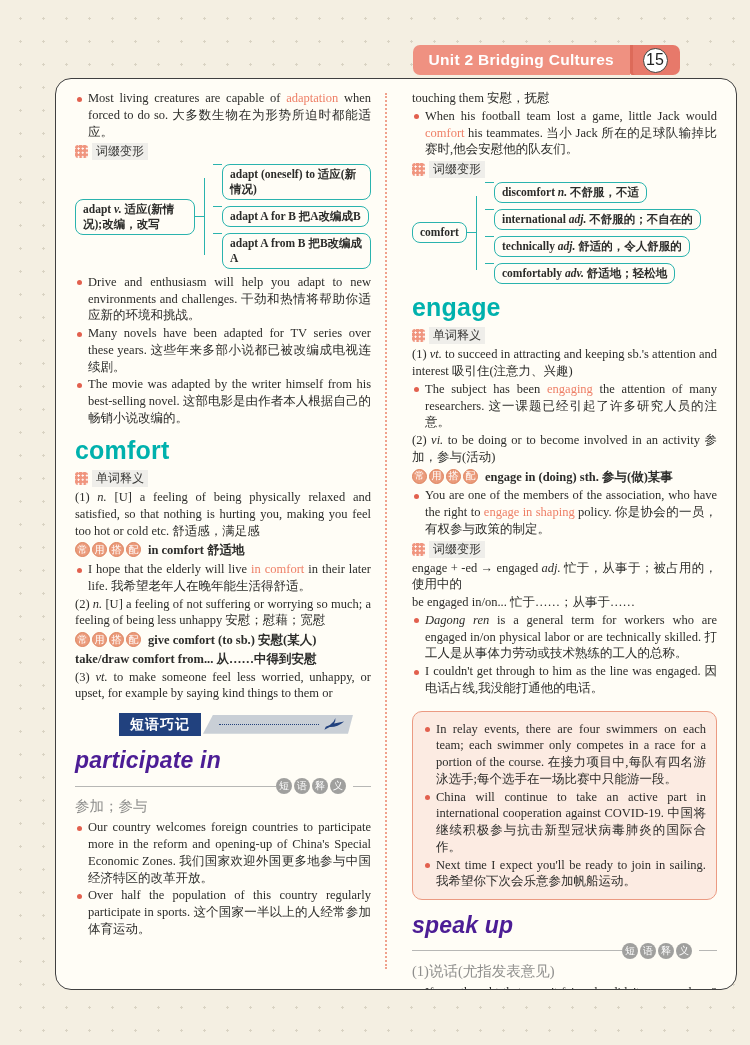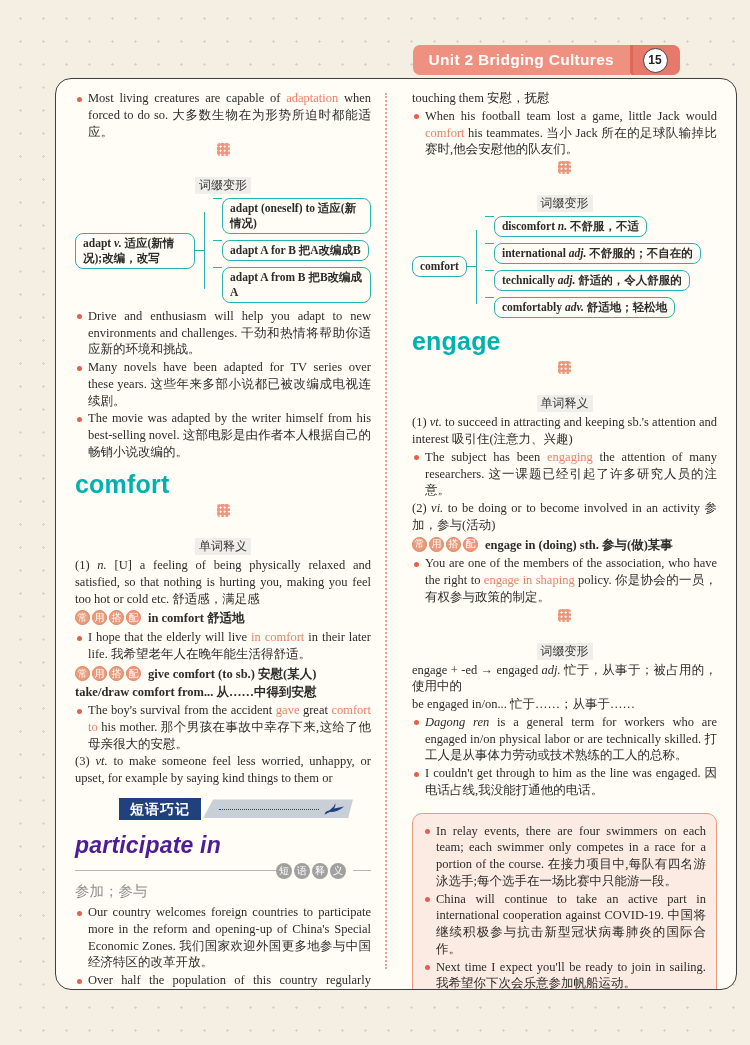--- a/index.html
+++ b/index.html
@@ -16,21 +16,21 @@
     background:#ef9181;color:#fff;font-family:"Liberation Sans",sans-serif;
     font-weight:bold;font-size:15.5px;display:flex;align-items:center;
     padding:0 16px;border-radius:7px 0 0 7px;letter-spacing:.3px;white-space:nowrap;
   }
   .banner-tab{
     background:#e7796a;width:50px;border-radius:0 7px 7px 3px;display:flex;
     align-items:center;justify-content:center;box-shadow:inset 3px 0 0 #dd6a59;
   }
   .page-circle{
     width:23px;height:23px;border-radius:50%;background:#fff;border:1.5px solid #44423e;
-    color:#222;font-family:"Liberation Sans",sans-serif;font-weight:bold;font-size:12px;
+    color:#222;font-family:"Liberation Sans",sans-serif;font-weight:normal;font-size:16px;
     display:flex;align-items:center;justify-content:center;
   }
   
   .sheet{
     position:absolute;left:55px;top:78px;width:682px;height:912px;
     background:#fffdf6;border:1px solid #404040;border-radius:16px;
     box-sizing:border-box;padding:10px 19px;overflow:hidden;display:flex;
   }
   .col{font-size:12.5px;line-height:1.34;}
   .col.left{width:296px;flex:none;}
@@ -43,21 +43,21 @@
   ul.bullets li::before{
     content:"";position:absolute;left:2px;top:6.5px;width:5px;height:5px;border-radius:50%;background:#e2604e;
   }
   .hl{color:#ee7f66;}
   .it{font-style:italic;}
   
   h2{font-family:"Liberation Sans",sans-serif;font-weight:600;margin:7px 0 2px;letter-spacing:.2px;}
   h2.teal{color:#00b1ad;font-size:25px;}
   h2.blue{color:#4c1d95;font-size:23px;margin-top:9px;font-style:italic;}
   
-  .tag{display:flex;align-items:center;gap:21px;margin:3px 0 2px;flex-direction:column;}
+  .tag{display:flex;align-items:center;gap:4px;margin:3px 0 2px;}
   .tag-icon{
     flex:none;width:13px;height:13px;border-radius:3px;background-color:#f0957e;
     background-image:radial-gradient(#fff 1px,transparent 1.15px);
     background-size:4.2px 4.2px;background-position:1.5px 1.5px;
   }
   .tag-label{
     background:#efeeea;color:#3b3b39;font-family:"Liberation Sans",sans-serif;
     font-size:12px;padding:0 4px;line-height:17px;
   }
   
@@ -169,35 +169,33 @@
           <span class="c">搭</span>
           <span class="c">配</span>
       </span>
       <span class="ctext"><span>in comfort 舒适地</span></span>
     </div>
 
     <ul class="bullets">
       <li><span>I hope that the elderly will live </span><span class="hl">in comfort</span><span> in their later life. 我希望老年人在晚年能生活得舒适。</span></li>
     </ul>
 
+    <p><span>(2) </span><span class="it">n.</span><span> [U] a feeling of not suffering or worrying so much; a feeling of being less unhappy 安慰；慰藉；宽慰</span></p>
 
     <div class="colloc">
       <span class="cbadge salmon">
         <span class="c">常</span>
           <span class="c">用</span>
           <span class="c">搭</span>
           <span class="c">配</span>
       </span>
       <span class="ctext"><span>give comfort (to sb.) 安慰(某人)</span></span>
     </div>
     <p style="font-weight:bold;"><span>take/draw comfort from... 从……中得到安慰</span></p>
 
-    <ul class="bullets">
-      <li><span>The boy's survival from the accident </span><span class="hl">gave</span><span> great </span><span class="hl">comfort to</span><span> his mother. 那个男孩在事故中幸存下来,这给了他母亲很大的安慰。</span></li>
-    </ul>
 
     <p><span>(3) </span><span class="it">vt.</span><span> to make someone feel less worried, unhappy, or upset, for example by saying kind things to them or</span></p>
 
     <div class="mnemonic">
       <span class="mn-label">短语巧记</span>
       <span class="mn-flag">
         <span class="mn-dots"></span>
         <svg width="21" height="14" viewBox="0 0 24 16">
             <path d="M2 11 Q8 9 11 5 L13 1 Q13.5 5 11.5 7.5 L23 5 Q15 12 6.5 11.5 L0.5 14.5 Z" fill="#21417e"></path>
           </svg>

